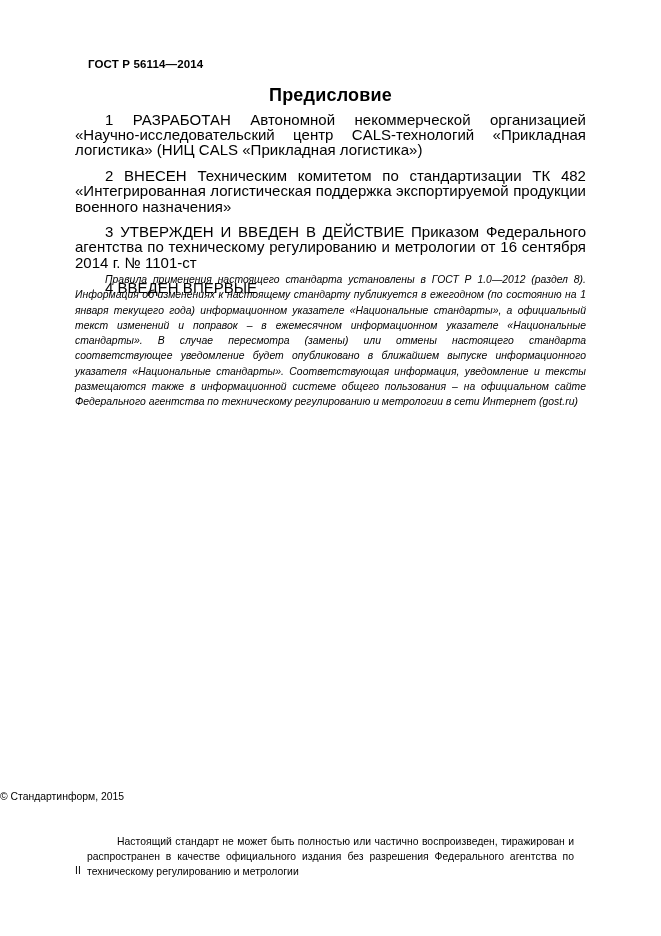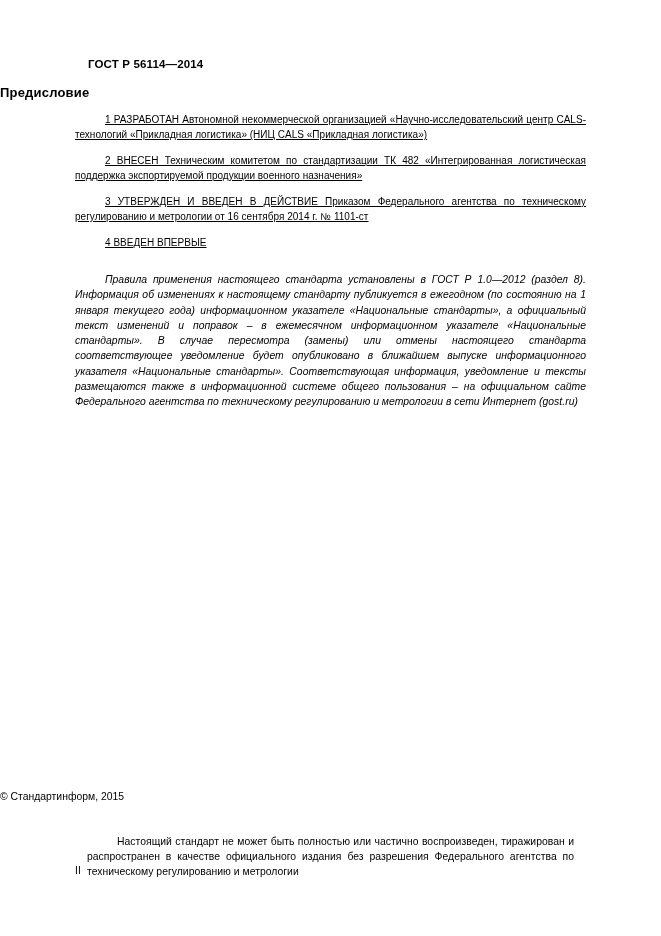--- a/index.html
+++ b/index.html
@@ -35,42 +35,41 @@
     white-space: nowrap;
     padding-left: 13px;
   }
 
   
   .section-title {
     position: absolute;
     left: 0;
     top: 85px;
     width: 661px;
-    text-align: left;
-    font-size: 13px;
+    text-align: center;
+    font-size: 18px;
     font-weight: bold;
     letter-spacing: 0.2px;
   }
 
   
   .body-col {
     position: absolute;
     left: 75px;
     top: 112px;
     width: 511px;
   }
 
   .para {
-    font-size: 10px;
+    font-size: 15px;
     line-height: 15.2px;
     text-align: justify;
     text-indent: 30px;
     margin: 0 0 10.5px 0;
     letter-spacing: 0.02px;
-    text-decoration: underline;
   }
 
   .para-last {
     margin-bottom: 0;
   }
 
   
   .notice-block {
     position: absolute;
     left: 75px;

